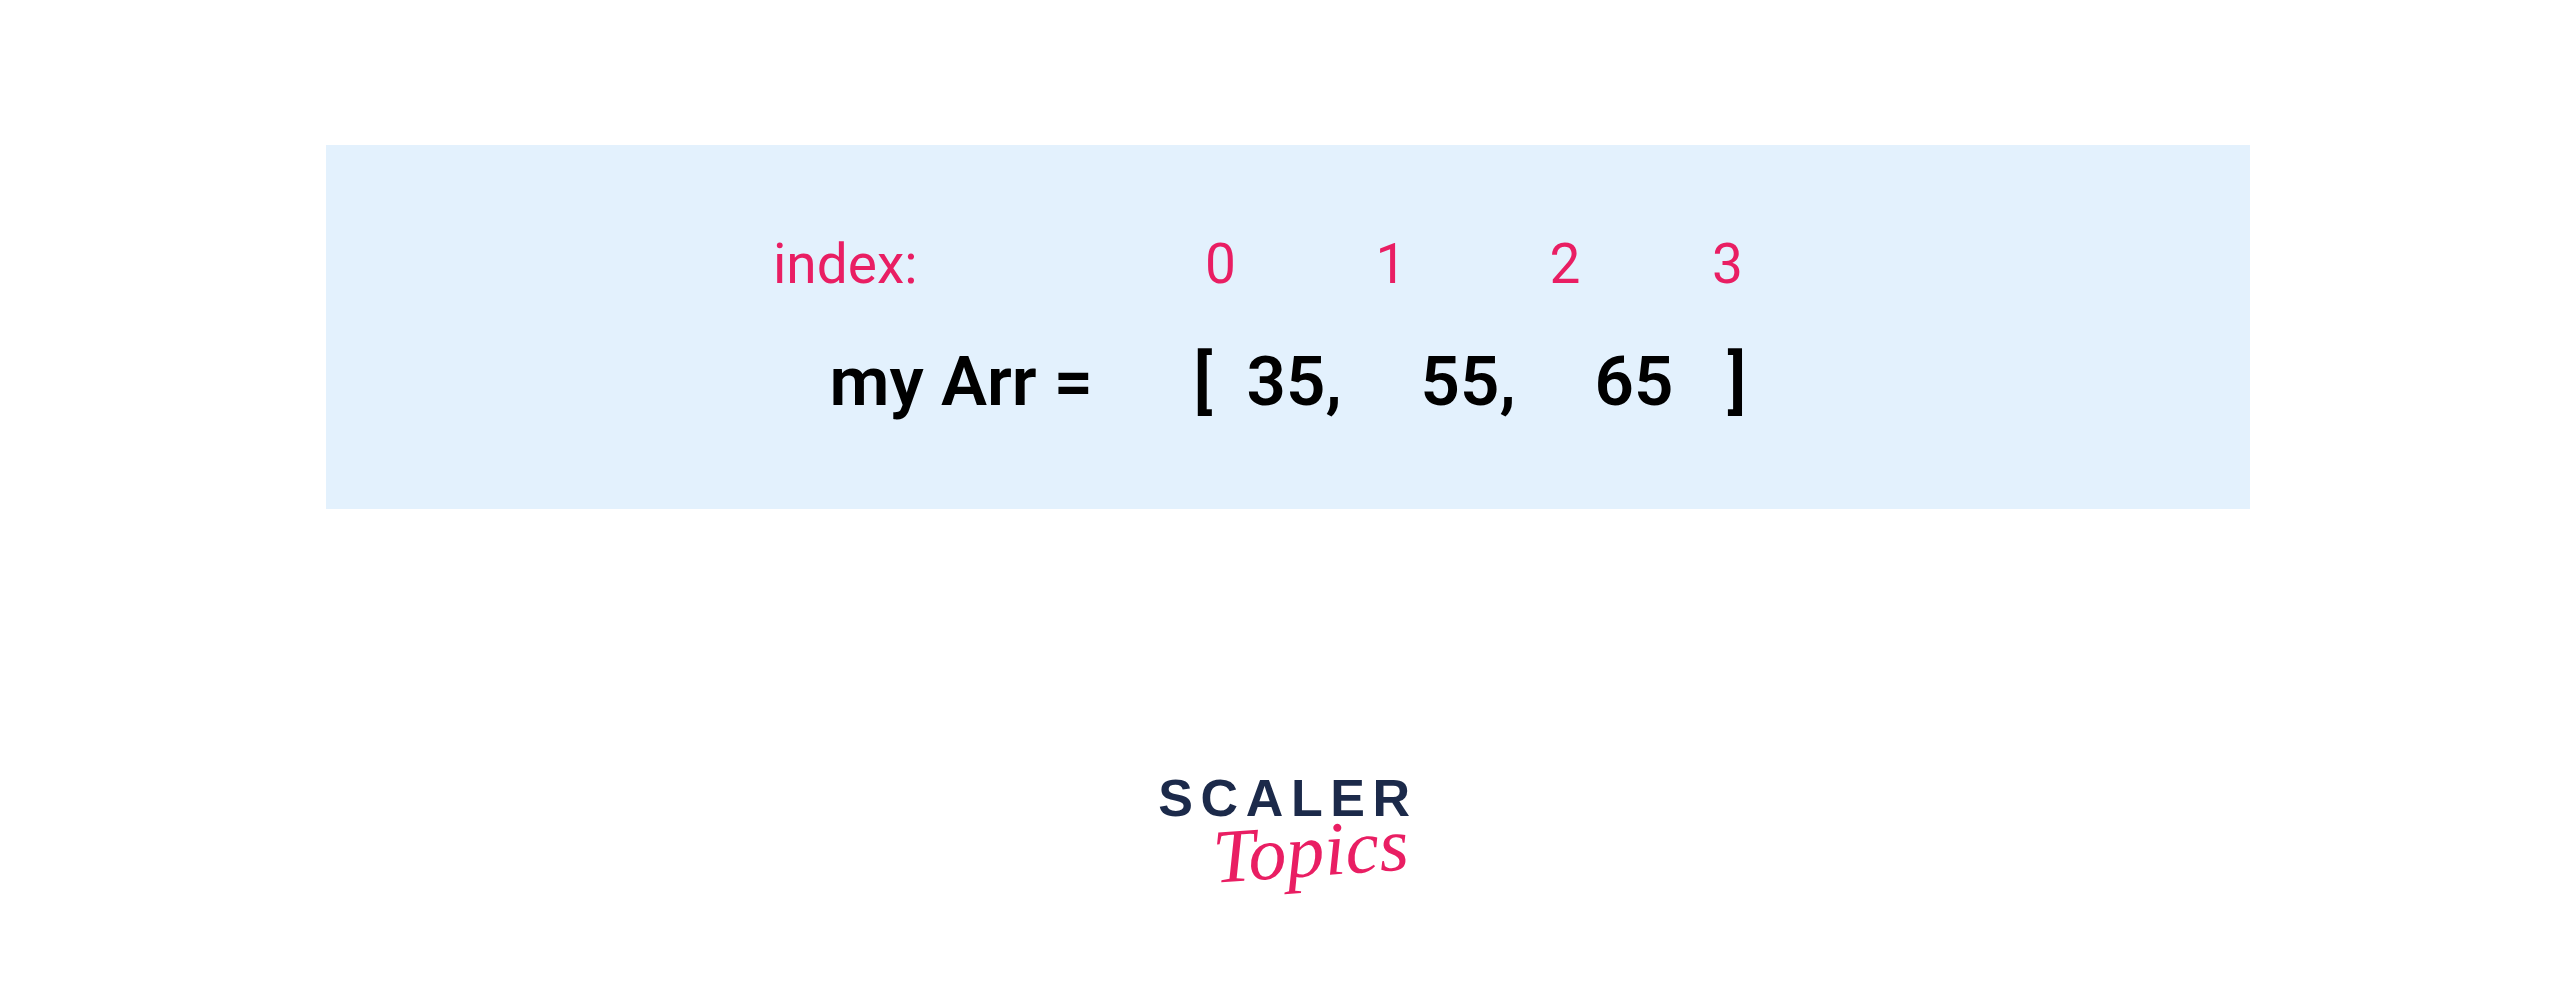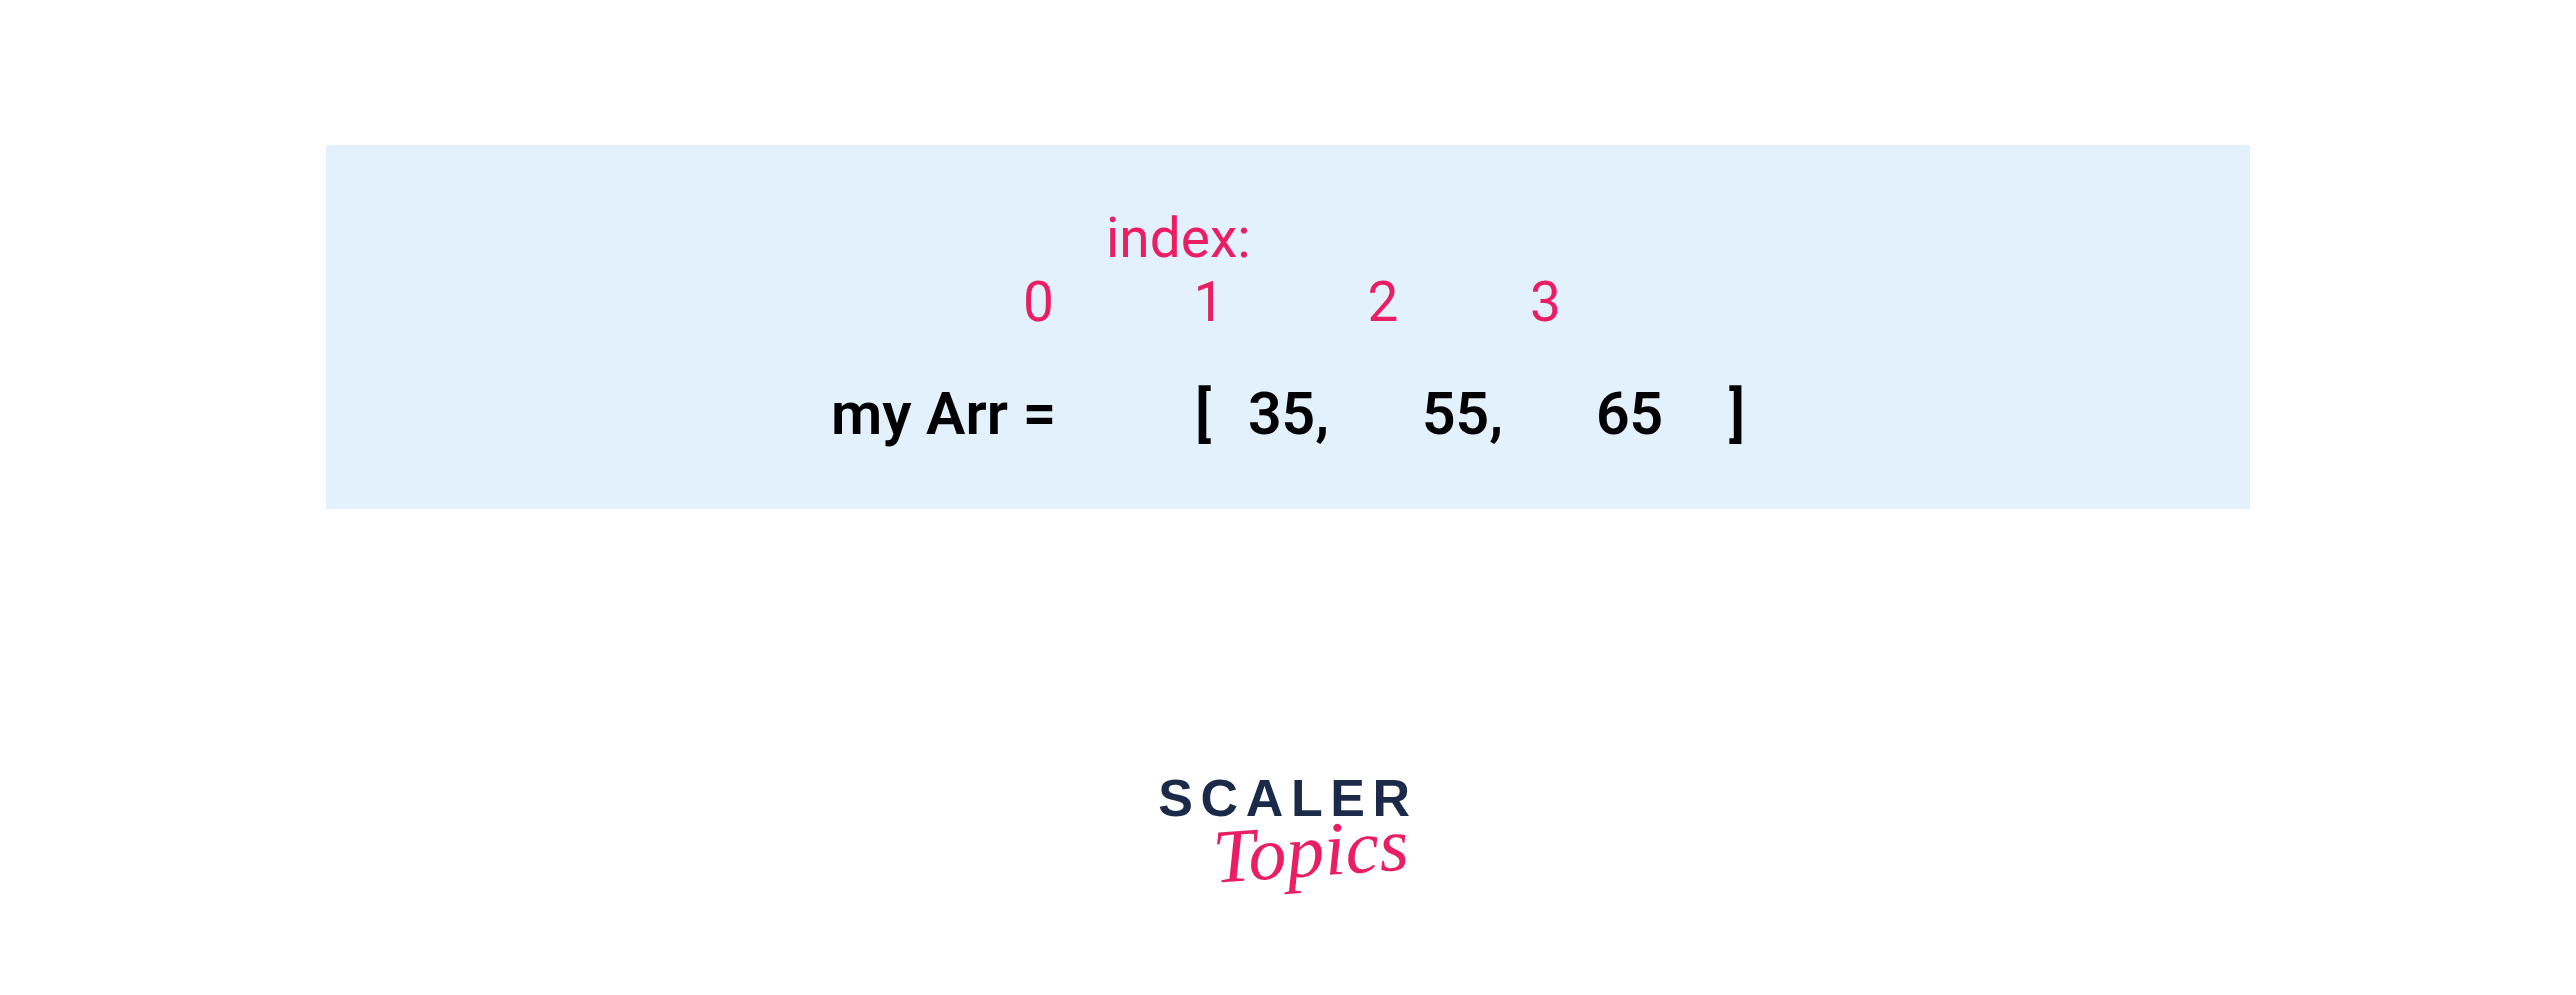--- a/index.html
+++ b/index.html
@@ -26,38 +26,37 @@
       align-items: center;
       justify-content: center;
     }
     .index-row {
       display: flex;
       align-items: center;
       color: #e91e63;
       font-size: 55px;
       font-weight: 400;
       margin-bottom: 21px;
-      flex-direction: column;
     }
     .index-label {
       width: 364px;
       text-align: left;
     }
     .index-values {
       display: flex;
     }
     .idx-0 { width: 167px; text-align: center; }
     .idx-1 { width: 174px; text-align: center; }
     .idx-2 { width: 174px; text-align: center; }
     .idx-3 { width: 151px; text-align: center; }
     .array-row {
       display: flex;
       align-items: baseline;
       color: #000000;
-      font-size: 59px;
+      font-size: 69px;
       font-weight: 600;
     }
     .array-name {
       width: 364px;
       text-align: left;
     }
     .array-values {
       display: flex;
       align-items: baseline;
     }

